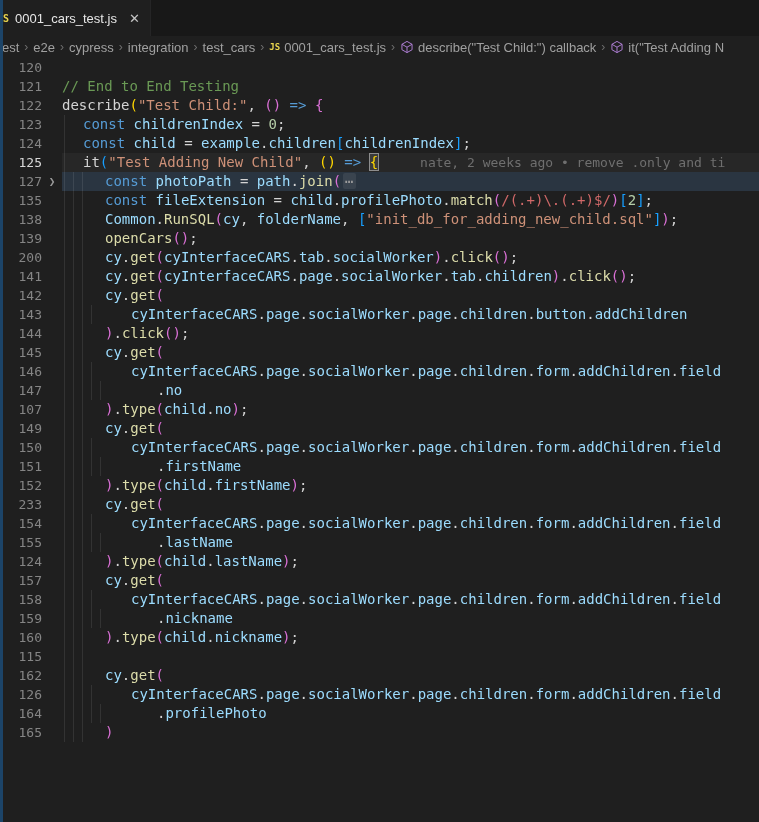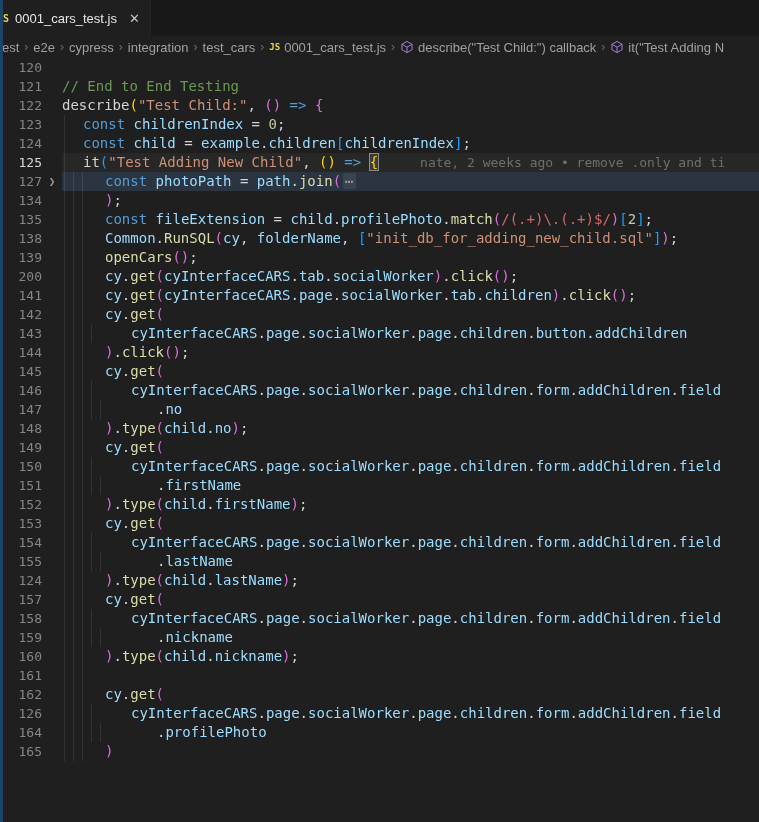--- a/index.html
+++ b/index.html
@@ -154,27 +154,20 @@
         </div>
         <div class="line fold-row">
           <div class="gutter">
             <span class="num">127</span>
             <span class="chev">❯</span>
           </div>
           <div class="code"><span class="guide" style="left: 2px;"></span><span class="guide" style="left: 11px;"></span><span class="guide" style="left: 20px;"></span><span class="txt-run" style="padding-left: 43px;"><span class="tk" style="color: rgb(86, 156, 214);">const</span><span class="tk" style="color: rgb(212, 212, 212);"> </span><span class="tk" style="color: rgb(156, 220, 254);">photoPath</span><span class="tk" style="color: rgb(212, 212, 212);"> = </span><span class="tk" style="color: rgb(156, 220, 254);">path</span><span class="tk" style="color: rgb(212, 212, 212);">.</span><span class="tk" style="color: rgb(220, 220, 170);">join</span><span class="tk" style="color: rgb(218, 112, 214);">(</span><span class="tk fold-dots" style="color: rgb(157, 157, 157);">⋯</span></span></div>
         </div>
         <div class="line">
           <div class="gutter">
-            <span class="num">134</span>
-            <span class="chev"></span>
-          </div>
-          <div class="code"><span class="guide" style="left: 2px;"></span><span class="guide" style="left: 11px;"></span><span class="guide" style="left: 20px;"></span><span class="txt-run" style="padding-left: 43px;"><span class="tk" style="color: rgb(218, 112, 214);">)</span><span class="tk" style="color: rgb(212, 212, 212);">;</span></span></div>
-        </div>
-        <div class="line">
-          <div class="gutter">
             <span class="num">135</span>
             <span class="chev"></span>
           </div>
           <div class="code"><span class="guide" style="left: 2px;"></span><span class="guide" style="left: 11px;"></span><span class="guide" style="left: 20px;"></span><span class="txt-run" style="padding-left: 43px;"><span class="tk" style="color: rgb(86, 156, 214);">const</span><span class="tk" style="color: rgb(212, 212, 212);"> </span><span class="tk" style="color: rgb(156, 220, 254);">fileExtension</span><span class="tk" style="color: rgb(212, 212, 212);"> = </span><span class="tk" style="color: rgb(156, 220, 254);">child</span><span class="tk" style="color: rgb(212, 212, 212);">.</span><span class="tk" style="color: rgb(156, 220, 254);">profilePhoto</span><span class="tk" style="color: rgb(212, 212, 212);">.</span><span class="tk" style="color: rgb(220, 220, 170);">match</span><span class="tk" style="color: rgb(218, 112, 214);">(</span><span class="tk" style="color: rgb(209, 105, 105);">/(.+)\.(.+)$/</span><span class="tk" style="color: rgb(218, 112, 214);">)</span><span class="tk" style="color: rgb(23, 159, 255);">[</span><span class="tk" style="color: rgb(181, 206, 168);">2</span><span class="tk" style="color: rgb(23, 159, 255);">]</span><span class="tk" style="color: rgb(212, 212, 212);">;</span></span></div>
         </div>
         <div class="line">
           <div class="gutter">
             <span class="num">138</span>
             <span class="chev"></span>
           </div>
@@ -238,21 +231,21 @@
         </div>
         <div class="line">
           <div class="gutter">
             <span class="num">147</span>
             <span class="chev"></span>
           </div>
           <div class="code"><span class="guide" style="left: 2px;"></span><span class="guide" style="left: 11px;"></span><span class="guide" style="left: 20px;"></span><span class="guide" style="left: 29px;"></span><span class="guide" style="left: 38px;"></span><span class="txt-run" style="padding-left: 95px;"><span class="tk" style="color: rgb(212, 212, 212);">.</span><span class="tk" style="color: rgb(156, 220, 254);">no</span></span></div>
         </div>
         <div class="line">
           <div class="gutter">
-            <span class="num">148</span>
+            <span class="num">107</span>
             <span class="chev"></span>
           </div>
           <div class="code"><span class="guide" style="left: 2px;"></span><span class="guide" style="left: 11px;"></span><span class="guide" style="left: 20px;"></span><span class="txt-run" style="padding-left: 43px;"><span class="tk" style="color: rgb(218, 112, 214);">)</span><span class="tk" style="color: rgb(212, 212, 212);">.</span><span class="tk" style="color: rgb(220, 220, 170);">type</span><span class="tk" style="color: rgb(218, 112, 214);">(</span><span class="tk" style="color: rgb(156, 220, 254);">child</span><span class="tk" style="color: rgb(212, 212, 212);">.</span><span class="tk" style="color: rgb(156, 220, 254);">no</span><span class="tk" style="color: rgb(218, 112, 214);">)</span><span class="tk" style="color: rgb(212, 212, 212);">;</span></span></div>
         </div>
         <div class="line">
           <div class="gutter">
             <span class="num">149</span>
             <span class="chev"></span>
           </div>
           <div class="code"><span class="guide" style="left: 2px;"></span><span class="guide" style="left: 11px;"></span><span class="guide" style="left: 20px;"></span><span class="txt-run" style="padding-left: 43px;"><span class="tk" style="color: rgb(156, 220, 254);">cy</span><span class="tk" style="color: rgb(212, 212, 212);">.</span><span class="tk" style="color: rgb(220, 220, 170);">get</span><span class="tk" style="color: rgb(218, 112, 214);">(</span></span></div>
@@ -273,21 +266,21 @@
         </div>
         <div class="line">
           <div class="gutter">
             <span class="num">152</span>
             <span class="chev"></span>
           </div>
           <div class="code"><span class="guide" style="left: 2px;"></span><span class="guide" style="left: 11px;"></span><span class="guide" style="left: 20px;"></span><span class="txt-run" style="padding-left: 43px;"><span class="tk" style="color: rgb(218, 112, 214);">)</span><span class="tk" style="color: rgb(212, 212, 212);">.</span><span class="tk" style="color: rgb(220, 220, 170);">type</span><span class="tk" style="color: rgb(218, 112, 214);">(</span><span class="tk" style="color: rgb(156, 220, 254);">child</span><span class="tk" style="color: rgb(212, 212, 212);">.</span><span class="tk" style="color: rgb(156, 220, 254);">firstName</span><span class="tk" style="color: rgb(218, 112, 214);">)</span><span class="tk" style="color: rgb(212, 212, 212);">;</span></span></div>
         </div>
         <div class="line">
           <div class="gutter">
-            <span class="num">153</span>
+            <span class="num">233</span>
             <span class="chev"></span>
           </div>
           <div class="code"><span class="guide" style="left: 2px;"></span><span class="guide" style="left: 11px;"></span><span class="guide" style="left: 20px;"></span><span class="txt-run" style="padding-left: 43px;"><span class="tk" style="color: rgb(156, 220, 254);">cy</span><span class="tk" style="color: rgb(212, 212, 212);">.</span><span class="tk" style="color: rgb(220, 220, 170);">get</span><span class="tk" style="color: rgb(218, 112, 214);">(</span></span></div>
         </div>
         <div class="line">
           <div class="gutter">
             <span class="num">154</span>
             <span class="chev"></span>
           </div>
           <div class="code"><span class="guide" style="left: 2px;"></span><span class="guide" style="left: 11px;"></span><span class="guide" style="left: 20px;"></span><span class="guide" style="left: 29px;"></span><span class="txt-run" style="padding-left: 69px;"><span class="tk" style="color: rgb(156, 220, 254);">cyInterfaceCARS</span><span class="tk" style="color: rgb(212, 212, 212);">.</span><span class="tk" style="color: rgb(156, 220, 254);">page</span><span class="tk" style="color: rgb(212, 212, 212);">.</span><span class="tk" style="color: rgb(156, 220, 254);">socialWorker</span><span class="tk" style="color: rgb(212, 212, 212);">.</span><span class="tk" style="color: rgb(156, 220, 254);">page</span><span class="tk" style="color: rgb(212, 212, 212);">.</span><span class="tk" style="color: rgb(156, 220, 254);">children</span><span class="tk" style="color: rgb(212, 212, 212);">.</span><span class="tk" style="color: rgb(156, 220, 254);">form</span><span class="tk" style="color: rgb(212, 212, 212);">.</span><span class="tk" style="color: rgb(156, 220, 254);">addChildren</span><span class="tk" style="color: rgb(212, 212, 212);">.</span><span class="tk" style="color: rgb(156, 220, 254);">field</span></span></div>
@@ -329,21 +322,21 @@
         </div>
         <div class="line">
           <div class="gutter">
             <span class="num">160</span>
             <span class="chev"></span>
           </div>
           <div class="code"><span class="guide" style="left: 2px;"></span><span class="guide" style="left: 11px;"></span><span class="guide" style="left: 20px;"></span><span class="txt-run" style="padding-left: 43px;"><span class="tk" style="color: rgb(218, 112, 214);">)</span><span class="tk" style="color: rgb(212, 212, 212);">.</span><span class="tk" style="color: rgb(220, 220, 170);">type</span><span class="tk" style="color: rgb(218, 112, 214);">(</span><span class="tk" style="color: rgb(156, 220, 254);">child</span><span class="tk" style="color: rgb(212, 212, 212);">.</span><span class="tk" style="color: rgb(156, 220, 254);">nickname</span><span class="tk" style="color: rgb(218, 112, 214);">)</span><span class="tk" style="color: rgb(212, 212, 212);">;</span></span></div>
         </div>
         <div class="line">
           <div class="gutter">
-            <span class="num">161</span>
+            <span class="num">115</span>
             <span class="chev"></span>
           </div>
           <div class="code"><span class="guide" style="left: 2px;"></span><span class="guide" style="left: 11px;"></span><span class="guide" style="left: 20px;"></span><span class="txt-run" style="padding-left: 43px;"></span></div>
         </div>
         <div class="line">
           <div class="gutter">
             <span class="num">162</span>
             <span class="chev"></span>
           </div>
           <div class="code"><span class="guide" style="left: 2px;"></span><span class="guide" style="left: 11px;"></span><span class="guide" style="left: 20px;"></span><span class="txt-run" style="padding-left: 43px;"><span class="tk" style="color: rgb(156, 220, 254);">cy</span><span class="tk" style="color: rgb(212, 212, 212);">.</span><span class="tk" style="color: rgb(220, 220, 170);">get</span><span class="tk" style="color: rgb(218, 112, 214);">(</span></span></div>

